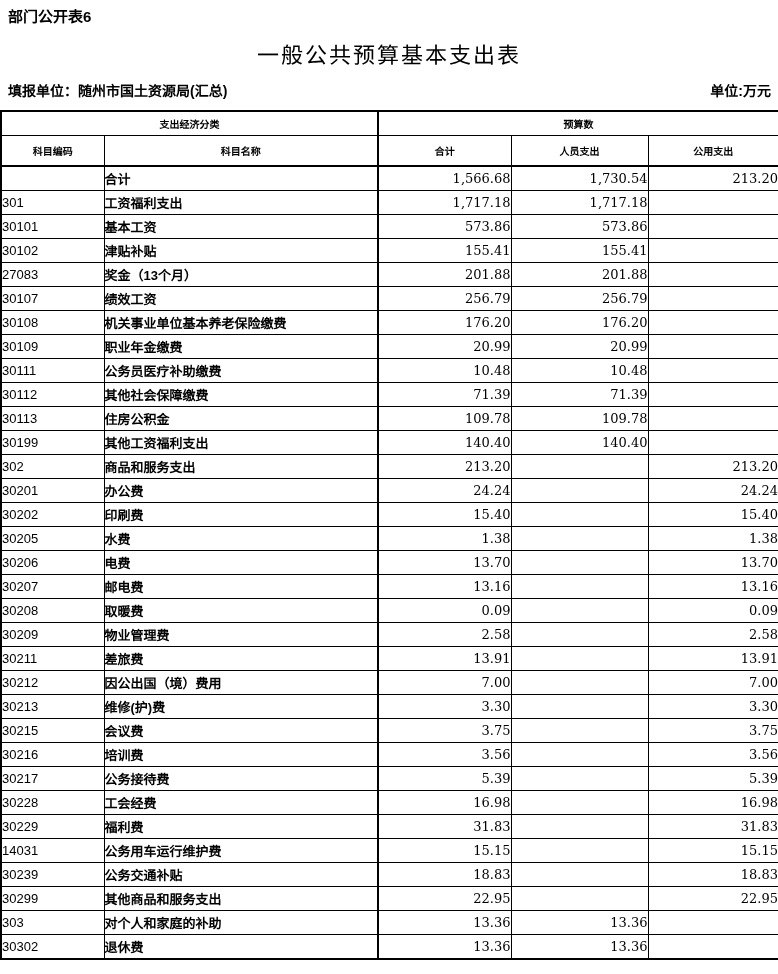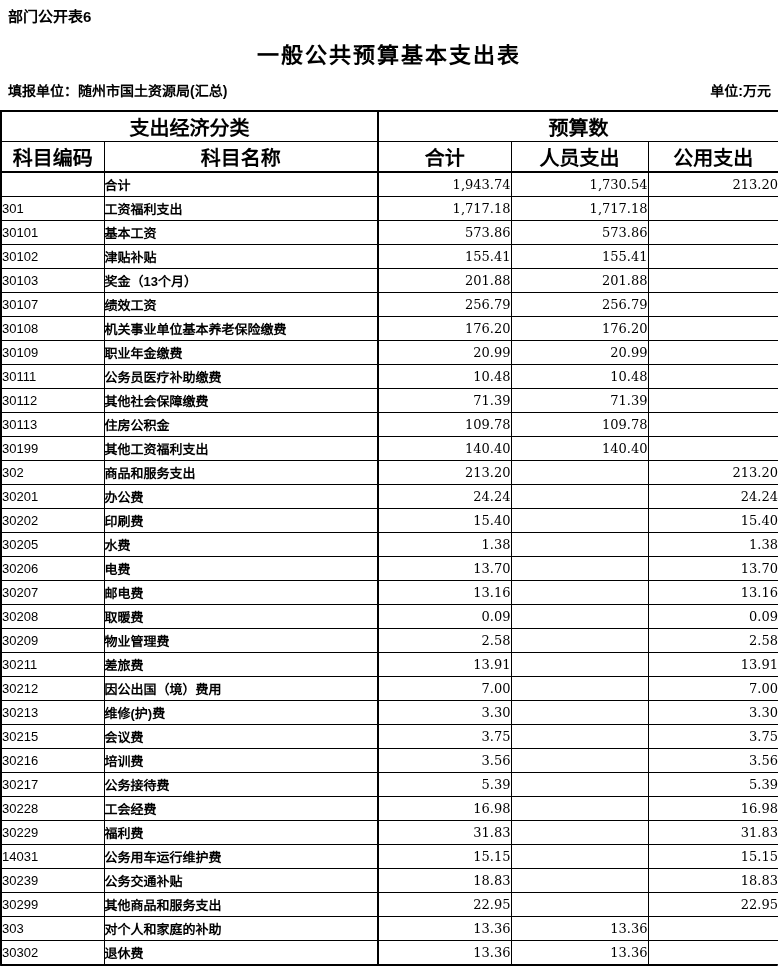--- a/index.html
+++ b/index.html
@@ -20,21 +20,21 @@
   .doc-label {
     padding: 8px 0 0 8px;
     font-size: 15px;
     font-weight: bold;
     line-height: 18px;
   }
   .title {
     margin: 17px 0 0 0;
     text-align: center;
     font-size: 22px;
-    font-weight: bold;
+    font-weight: normal;
     letter-spacing: 2px;
     line-height: 26px;
   }
   .meta-row {
     display: flex;
     justify-content: space-between;
     align-items: flex-end;
     margin-top: 14px;
     padding: 0 7px 0 8px;
     font-size: 14px;
@@ -50,21 +50,21 @@
   }
   .budget-table th,
   .budget-table td {
     border: 1px solid #000000;
     overflow: hidden;
     white-space: nowrap;
     padding: 0;
   }
   .budget-table thead th {
     font-weight: bold;
-    font-size: 20px;
+    font-size: 10px;
     text-align: center;
   }
   .group-row th { height: 23px; }
   .col-row th {
     height: 29px;
     border-bottom: 2px solid #000000;
   }
   .budget-table tbody td {
     height: 23px;
     font-size: 13px;
@@ -120,21 +120,21 @@
         <th class="b-right-thick">科目名称</th>
         <th>合计</th>
         <th>人员支出</th>
         <th>公用支出</th>
       </tr>
     </thead>
     <tbody>
         <tr>
     <td class="cell-code"></td>
     <td class="cell-name b-right-thick">合计</td>
-    <td class="cell-num">1,943.74</td>
+    <td class="cell-num">1,566.68</td>
     <td class="cell-num">1,730.54</td>
     <td class="cell-num">213.20</td>
   </tr>
         <tr>
     <td class="cell-code">301</td>
     <td class="cell-name b-right-thick">工资福利支出</td>
     <td class="cell-num">1,717.18</td>
     <td class="cell-num">1,717.18</td>
     <td class="cell-num"></td>
   </tr>
@@ -146,21 +146,21 @@
     <td class="cell-num"></td>
   </tr>
         <tr>
     <td class="cell-code">30102</td>
     <td class="cell-name b-right-thick indent">津贴补贴</td>
     <td class="cell-num">155.41</td>
     <td class="cell-num">155.41</td>
     <td class="cell-num"></td>
   </tr>
         <tr>
-    <td class="cell-code">30103</td>
+    <td class="cell-code">27083</td>
     <td class="cell-name b-right-thick indent">奖金（13个月）</td>
     <td class="cell-num">201.88</td>
     <td class="cell-num">201.88</td>
     <td class="cell-num"></td>
   </tr>
         <tr>
     <td class="cell-code">30107</td>
     <td class="cell-name b-right-thick indent">绩效工资</td>
     <td class="cell-num">256.79</td>
     <td class="cell-num">256.79</td>

